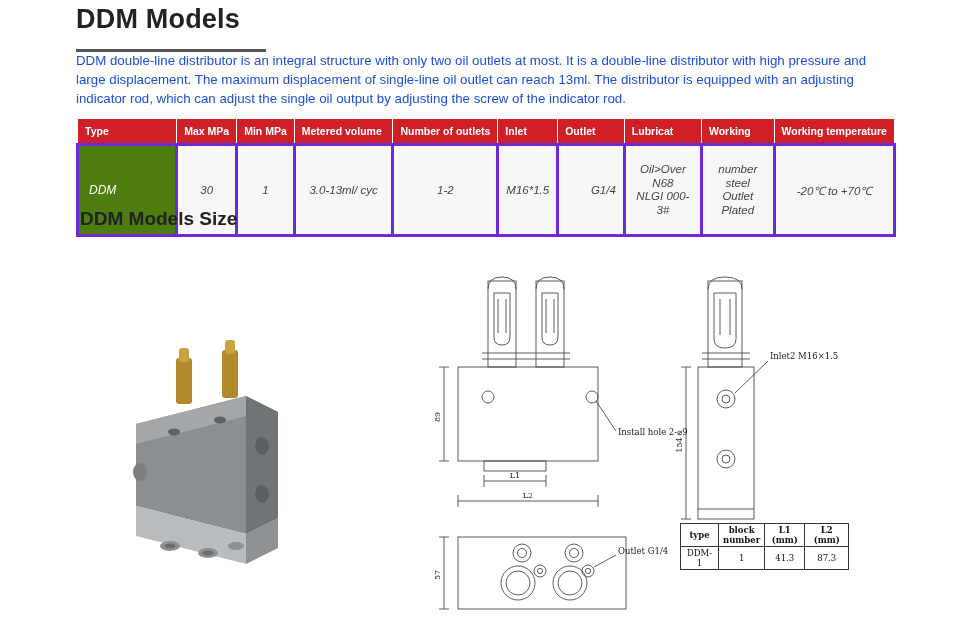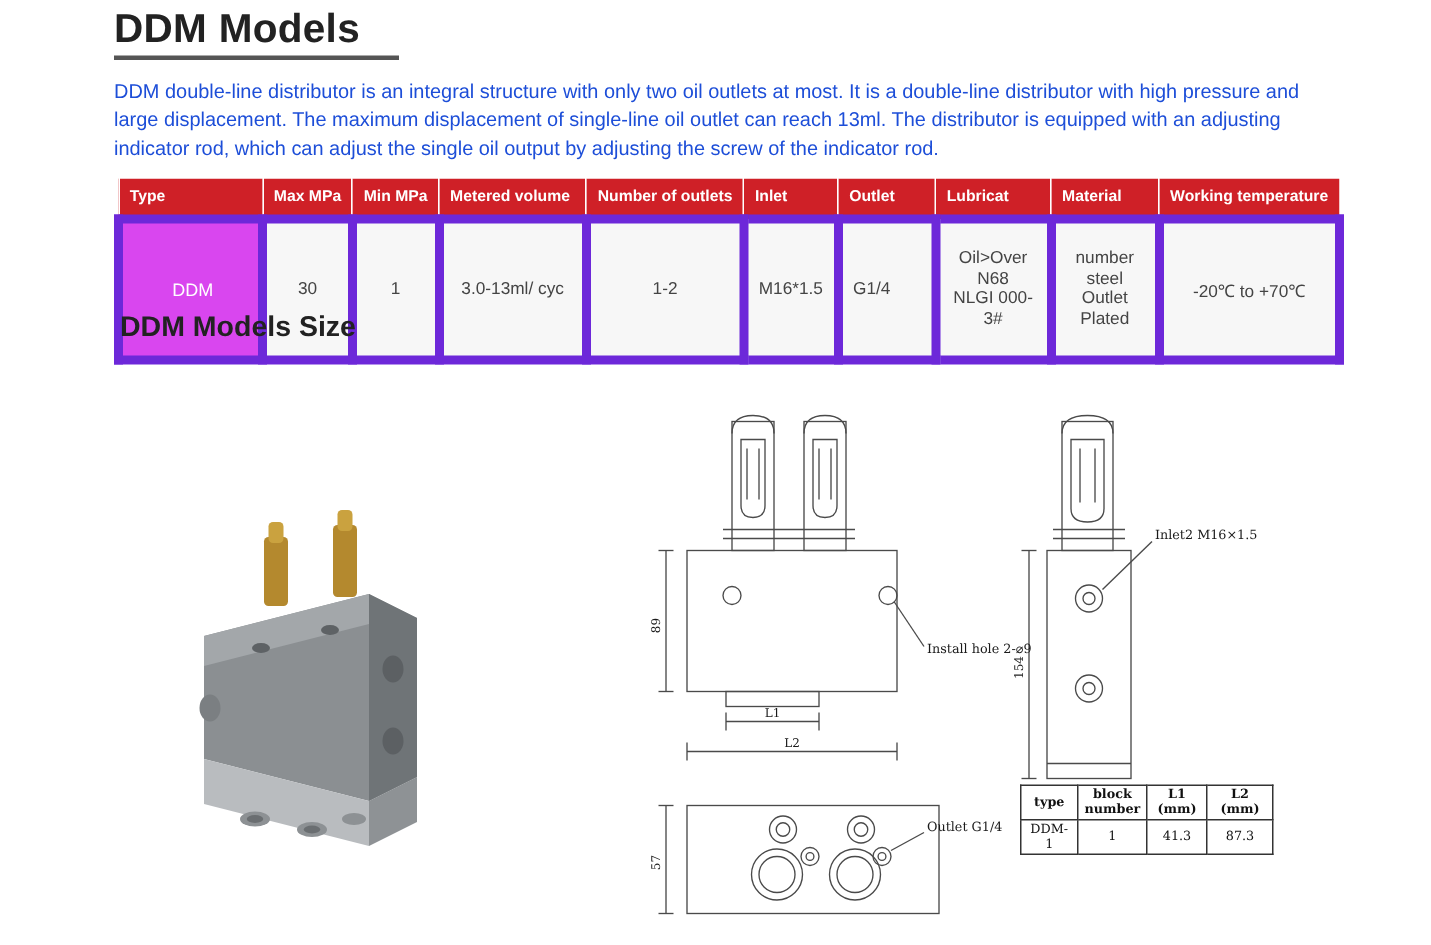--- a/index.html
+++ b/index.html
@@ -11,21 +11,21 @@
     color: #333;
     overflow: hidden;
     position: relative;
   }
   .page { position: relative; width:954px; height:630px; }
 
   
   .h1-wrap { position:absolute; left:76px; top:4px; }
   .h1 {
     font-size: 27px; font-weight: bold; color:#222; letter-spacing:0.2px;
-    padding-bottom:2px; display:inline-block;
+    padding-bottom:14px; display:inline-block;
     border-bottom: 3px solid #555;
     padding-right: 26px;
   }
 
   
   .para {
     position:absolute; left:76px; top:51px; width:822px;
     font-size:13.3px; line-height:19px; color:#1d4ed8;
   }
 
@@ -36,33 +36,34 @@
     width: 820px;
     font-size: 11.5px;
   }
   .spec-table th {
     background:#cf2027; color:#ffffff; font-weight:bold;
     font-size:10.5px; text-align:left;
     padding:6px 7px; border:1px solid #ffffff;
     white-space: nowrap;
   }
   .spec-table td {
-    border:6px solid #6d28d9;
+    border:3px solid #6d28d9;
     padding: 17px 7px;
     font-size:11.5px; color:#444;
     text-align:center;
     vertical-align: middle;
     background:#f7f7f7;
     height: 44px;
+    font-style: italic;
   }
   .spec-table td.type-cell {
-    background:#d946ef; color:#ffffff; text-align:center; font-size:12px;
+    background:#4d7c0f; color:#ffffff; text-align:left; font-size:12px;
     padding-left:10px;
   }
-  .spec-table td.left { text-align:left; }
+  .spec-table td.left { text-align:right; }
   .twoline { line-height:13.5px; }
 
   
   .h2 {
     position:absolute; left:80px; top:208px;
     font-size:19px; font-weight:bold; color:#222;
   }
 
   
   .photo { position:absolute; left:96px; top:320px; width:250px; height:250px; }
@@ -99,21 +100,21 @@
     <thead>
       <tr>
         <th style="width:117px">Type</th>
         <th style="width:53px">Max MPa</th>
         <th style="width:55px">Min MPa</th>
         <th style="width:100px">Metered volume</th>
         <th style="width:96px">Number of outlets</th>
         <th style="width:46px">Inlet</th>
         <th style="width:74px">Outlet</th>
         <th style="width:82px">Lubricat</th>
-        <th style="width:78px">Material</th>
+        <th style="width:78px">Working</th>
         <th style="width:120px">Working temperature</th>
       </tr>
     </thead>
     <tbody>
       <tr>
         <td class="type-cell">DDM</td>
         <td>30</td>
         <td>1</td>
         <td>3.0-13ml/ cyc</td>
         <td>1-2</td>

